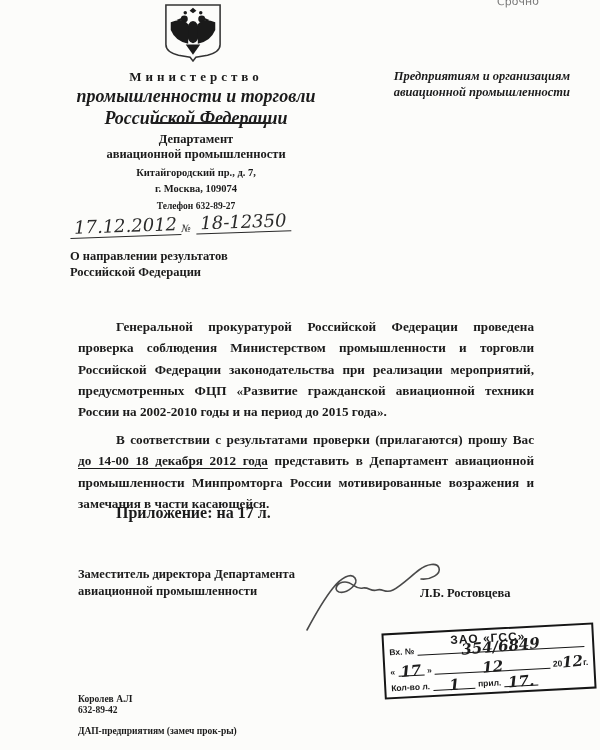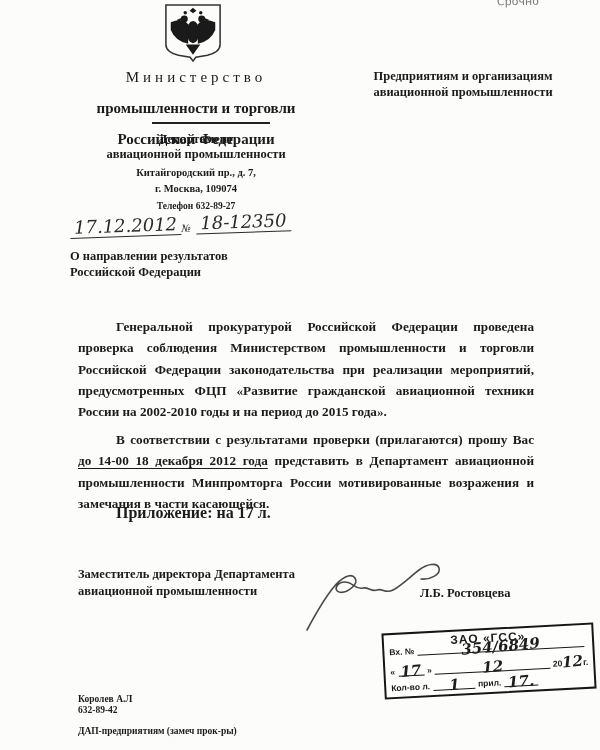--- a/index.html
+++ b/index.html
@@ -14,39 +14,39 @@
 
   
   .note-top{left:497px;top:-5px;font-size:11px;color:#777;
     font-family:"DejaVu Sans", sans-serif;transform:rotate(-1deg);}
 
   
   .emblem{left:158px;top:3px;width:70px;height:60px;}
 
   
   .min-col{left:40px;top:69px;width:312px;}
-  .min-l1{font-size:15px;font-weight:normal;letter-spacing:4px;}
-  .min-l2,.min-l3{font-size:15px;font-weight:bold;margin-top:14px;}
+  .min-l1{font-size:13px;font-weight:bold;letter-spacing:4px;}
+  .min-l2,.min-l3{font-size:18px;font-weight:bold;margin-top:1px;font-style:italic;}
   .divider{left:152px;top:122px;width:118px;height:2px;background:#222;}
   .dept-col{left:40px;top:132px;width:312px;}
   .dept-l{font-size:12.5px;font-weight:bold;line-height:15px;}
   .addr-col{left:40px;top:165px;width:312px;}
   .addr-l{font-size:10.5px;font-weight:bold;line-height:16px;}
   .phone-l{left:40px;top:201px;width:312px;font-size:9.5px;font-weight:bold;}
 
   
   .hand{font-family:"DejaVu Serif", serif;font-style:italic;color:#2a2a2a;}
   .outgoing{left:70px;top:212px;width:280px;font-size:18px;
     transform:rotate(-2deg);white-space:nowrap;}
   .outgoing .u{border-bottom:1.5px solid #2a2a2a;padding:0 4px;}
   .outgoing .num-sign{font-size:10px;vertical-align:-2px;}
 
   
   .addressee{left:356px;top:69px;width:214px;}
-  .adr-l{font-size:12.5px;font-weight:bold;line-height:15.5px;text-align:center;}
+  .adr-l{font-size:12.5px;font-weight:bold;line-height:15.5px;text-align:right;font-style:italic;}
 
   
   .subject{left:70px;top:249px;width:300px;}
   .subj-l{font-size:12.5px;font-weight:bold;line-height:15.5px;}
 
   
   .para{left:78px;width:456px;font-size:13.2px;font-weight:bold;
     line-height:21.3px;text-align:justify;text-indent:38px;}
   .p1{top:316px;}
   .p2{top:429px;}

